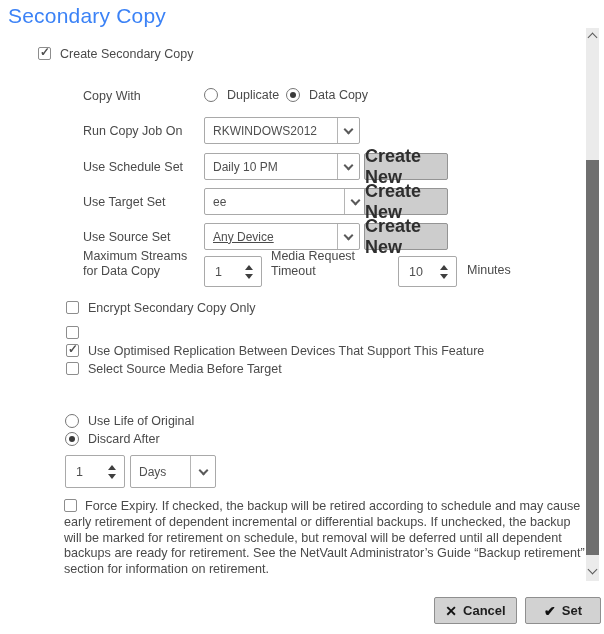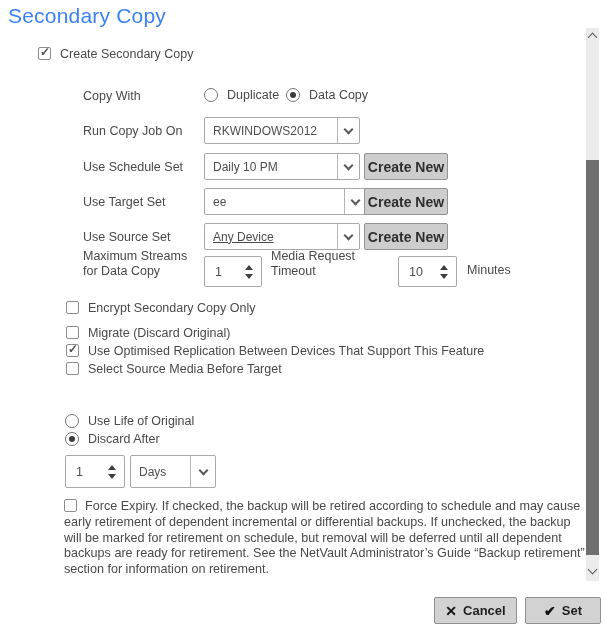--- a/index.html
+++ b/index.html
@@ -40,21 +40,21 @@
   .tri-down { width:0; height:0; border-left:4px solid transparent; border-right:4px solid transparent;
             border-top:5px solid #3f3f3f; }
 
   
   .btn { display:flex; align-items:center; justify-content:center; gap:6px;
          background:#d2d2d2; border:1px solid #8f8f8f; border-radius:2px;
          font-family:"Liberation Sans", sans-serif; font-size:13px; font-weight:700; color:#1e1e1e; cursor:default; }
   .btn .ic { font-size:14px; font-weight:900; color:#111; line-height:1; }
   .btn-createnew { display:flex; align-items:center; justify-content:center;
          background:#cdcdcd; border:1px solid #949494; border-radius:2px;
-         font-size:14px; font-weight:700; color:#2e2e2e; }
+         font-size:18px; font-weight:700; color:#2e2e2e; }
 
   .chkrow { display:flex; align-items:flex-start; gap:9px; }
   .radrow { display:flex; align-items:flex-start; gap:9px; }
 
   
   .sb-track { background:#ebebeb; }
   .sb-thumb { position:absolute; left:0; width:100%; background:#6f6f6f; }
   .sb-caret { position:absolute; left:3px; width:7px; height:7px;
               border-right:1.6px solid #5a5a5a; border-bottom:1.6px solid #5a5a5a; }
   .sb-caret.up { transform:rotate(-135deg); }
@@ -137,21 +137,20 @@
     </span>
   </div>
   <div class="abs lbl" style="left:467px; top:263px;">Minutes</div>
 
   <div class="abs chkrow" style="left:66px; top:301px;">
     <span class="checkbox"></span>
     <span class="lbl">Encrypt Secondary Copy Only</span>
   </div>
   <div class="abs chkrow" style="left:66px; top:326px;">
     <span class="checkbox"></span>
-    <span class="lbl">Migrate (Discard Original)</span>
   </div>
   <div class="abs chkrow" style="left:66px; top:344px;">
     <span class="checkbox checked"></span>
     <span class="lbl">Use Optimised Replication Between Devices That Support This Feature</span>
   </div>
   <div class="abs chkrow" style="left:66px; top:362px;">
     <span class="checkbox"></span>
     <span class="lbl">Select Source Media Before Target</span>
   </div>
 

